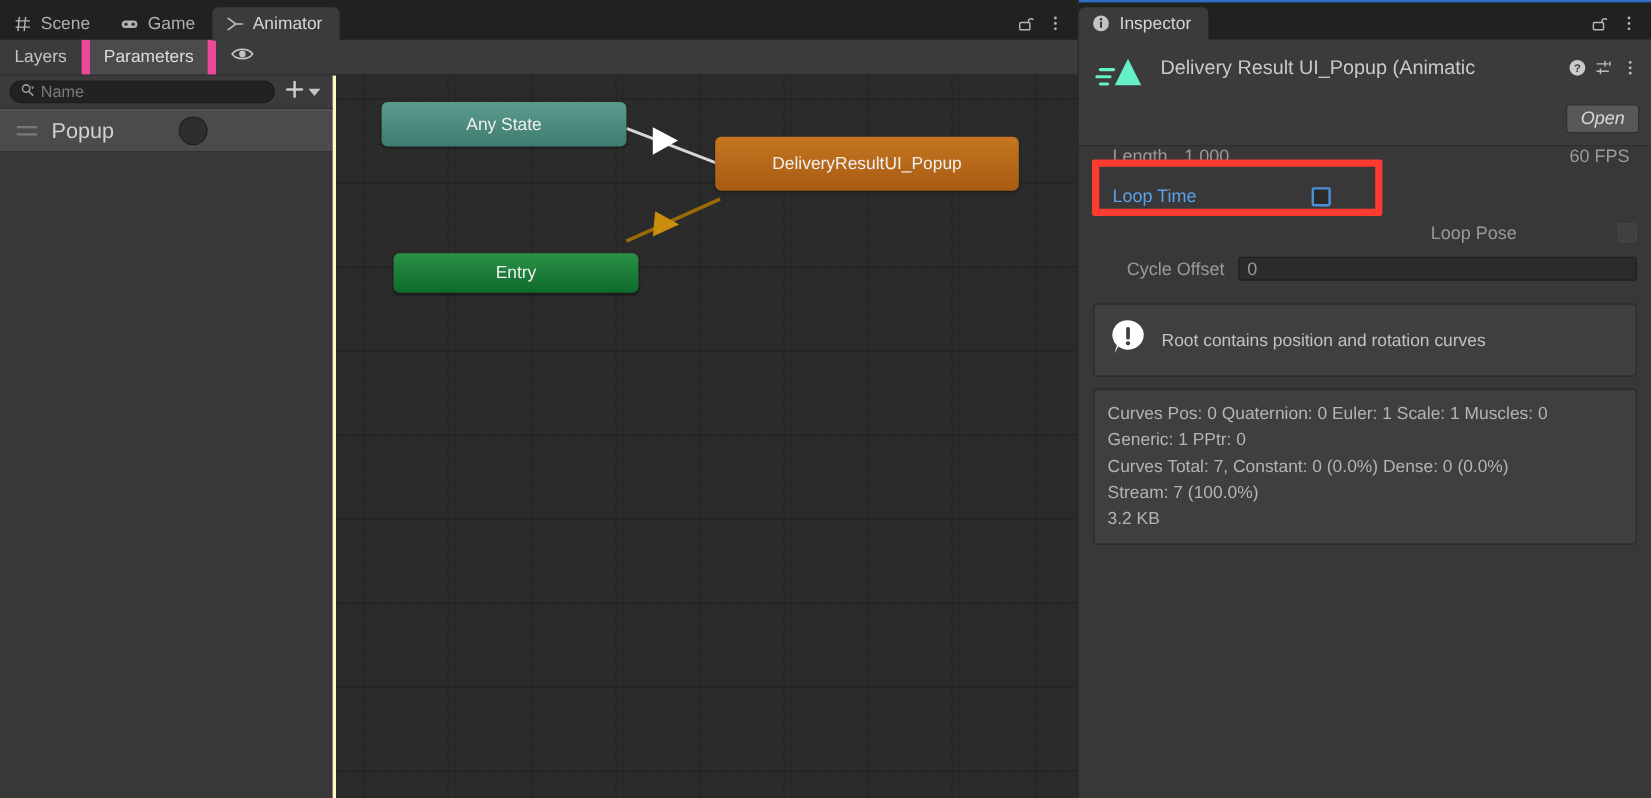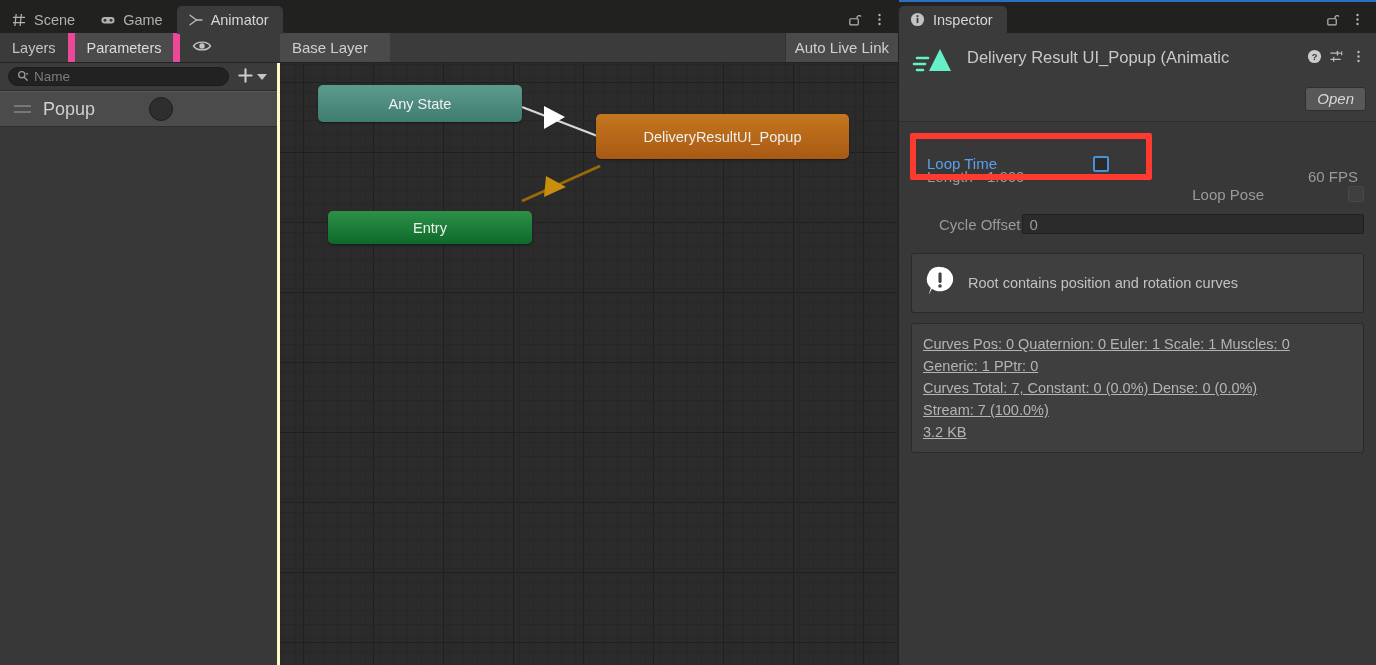--- a/index.html
+++ b/index.html
@@ -165,21 +165,21 @@
   .openbtn {
     background: #585858; border: 1px solid #2f2f2f; border-radius: 3px;
     color: #d8d8d8; font-size: 15px; padding: 2px 11px 3px; user-select: none;
   }
   .insp-body { flex: 1; background: #383838; position: relative; padding: 0 12px; }
 
   .fieldrow { display: flex; align-items: center; height: 30px; }
   .flabel { font-size: 15px; color: #9a9a9a; }
   .flabel.blue { color: #5aa0ea; }
   .lengthrow { display: flex; align-items: baseline; gap: 14px; padding-left: 16px; }
-  .fps { margin-left: auto; font-size: 15px; color: #9a9a9a; padding-right: 6px; margin-top: 46px; }
+  .fps { margin-left: auto; font-size: 15px; color: #9a9a9a; padding-right: 6px; }
 
   .checkbox {
     width: 16px; height: 16px; background: #2c2c2c;
     border: 1px solid #5f5f5f; border-radius: 2px;
   }
   .checkbox.focus { border: 2px solid #4a90d9; background: #2a2a2a; }
   .disabled-box {
     width: 16px; height: 16px; background: #3f3f3f;
     border: 1px solid #484848; border-radius: 2px;
   }
@@ -192,21 +192,21 @@
   .helpbox {
     margin-top: 14px; background: #3f3f3f; border: 1px solid #2a2a2a;
     border-radius: 3px; display: flex; align-items: center; gap: 12px;
     padding: 11px 12px;
   }
   .helpbox .htext { font-size: 14.5px; color: #c2c2c2; }
   .statsbox {
     margin-top: 10px; background: #3f3f3f; border: 1px solid #2a2a2a;
     border-radius: 3px; padding: 9px 11px;
   }
-  .statsbox .line { font-size: 14.5px; color: #b4b4b4; line-height: 1.52; white-space: pre; text-decoration: underline; }
+  .statsbox .line { font-size: 14.5px; color: #b4b4b4; line-height: 1.52; white-space: pre; }
 
   
   .redbox {
     position: absolute; border: 6px solid #ff3a30;
     border-radius: 2px; pointer-events: none;
   }
 
   .icon-btn { display: flex; align-items: center; justify-content: center; }
 </style>
 </head>
@@ -280,30 +280,20 @@
         <div class="eye-cell">
           <span>
             <svg viewBox="0 0 20 14" width="20" height="14">
               <path d="M1.5 7 C5 1.8 15 1.8 18.5 7 C15 12.2 5 12.2 1.5 7 Z" fill="none" stroke="#c2c2c2" stroke-width="1.4"></path>
               <circle cx="10" cy="7" r="2.7" fill="#c2c2c2"></circle>
             </svg>
           </span>
         </div>
       </div>
 
-      <div class="breadcrumb-area">
-        <div class="crumb">
-          <span>Base Layer</span>
-        </div>
-        <div class="crumb-arrow"></div>
-        <div class="crumb-rest"></div>
-        <div class="autolivelink">
-          <span>Auto Live Link</span>
-        </div>
-      </div>
     </div>
 
     <div class="animbody">
 
       <div class="paramspane">
         <div class="searchrow">
           <div class="searchbox">
             <span>
               <svg viewBox="0 0 14 14" width="12" height="12">
                 <circle cx="5.6" cy="5.6" r="3.6" fill="none" stroke="#9a9a9a" stroke-width="1.5"></circle>
@@ -452,21 +442,21 @@
       <div class="fieldrow" style="padding-left:16px;height:31px;">
         <span class="flabel blue">Loop Time</span>
         <span class="checkbox focus" style="margin-left:96px;"></span>
       </div>
 
       <div class="fieldrow" style="padding-left:44px;height:30px;justify-content:flex-end;">
         <span class="flabel">Loop Pose</span>
         <span class="disabled-box" style="margin-left:84px;"></span>
       </div>
 
-      <div class="fieldrow" style="padding-left:28px;height:30px;gap:2px;align-items:center;">
+      <div class="fieldrow" style="padding-left:28px;height:30px;gap:12px;align-items:center;">
         <span class="flabel">Cycle Offset</span>
         <span class="numfield">
           <span>0</span>
         </span>
       </div>
 
       <div class="helpbox">
         <span>
           <svg viewBox="0 0 34 34" width="32" height="32">
             <path d="M17 2 a14 13 0 1 1 -8.6 23.3 L5 31.5 L7.2 24.4 A13 13 0 0 1 17 2 Z" fill="#ffffff"></path>

